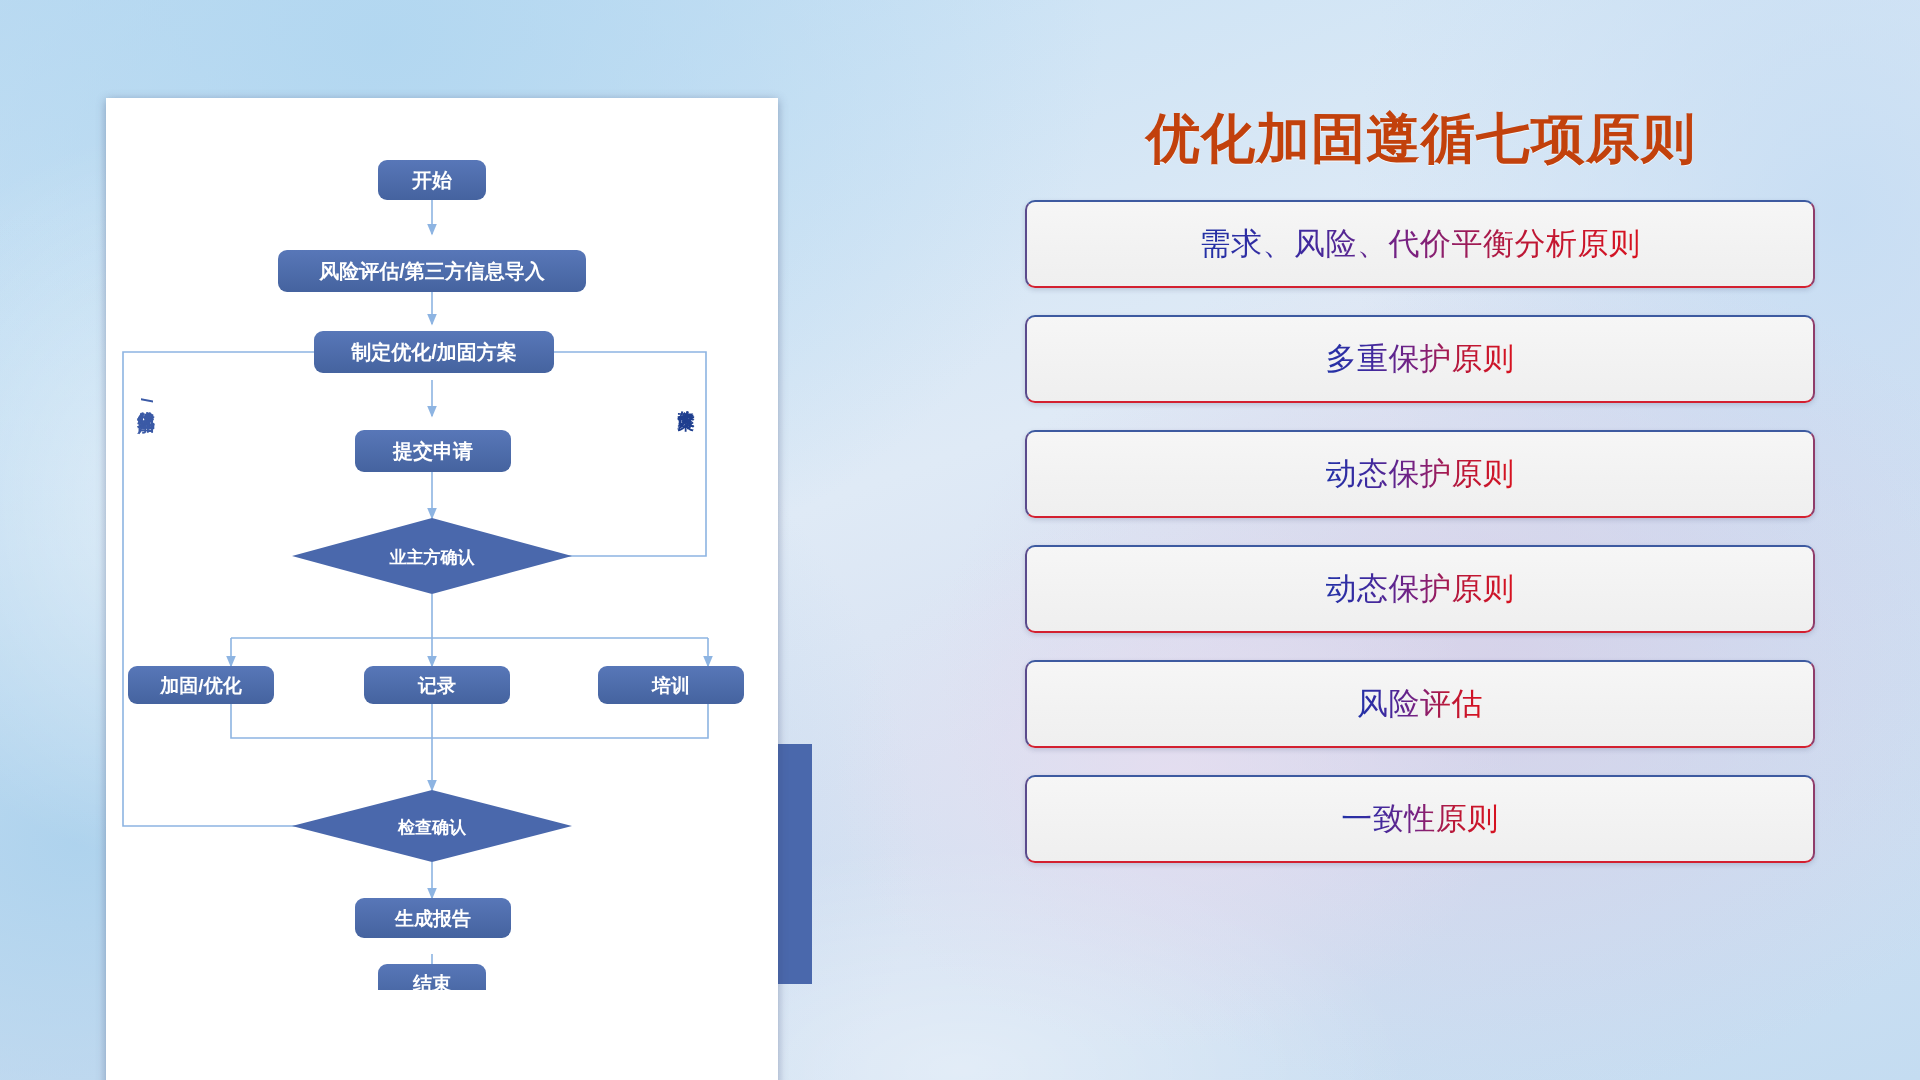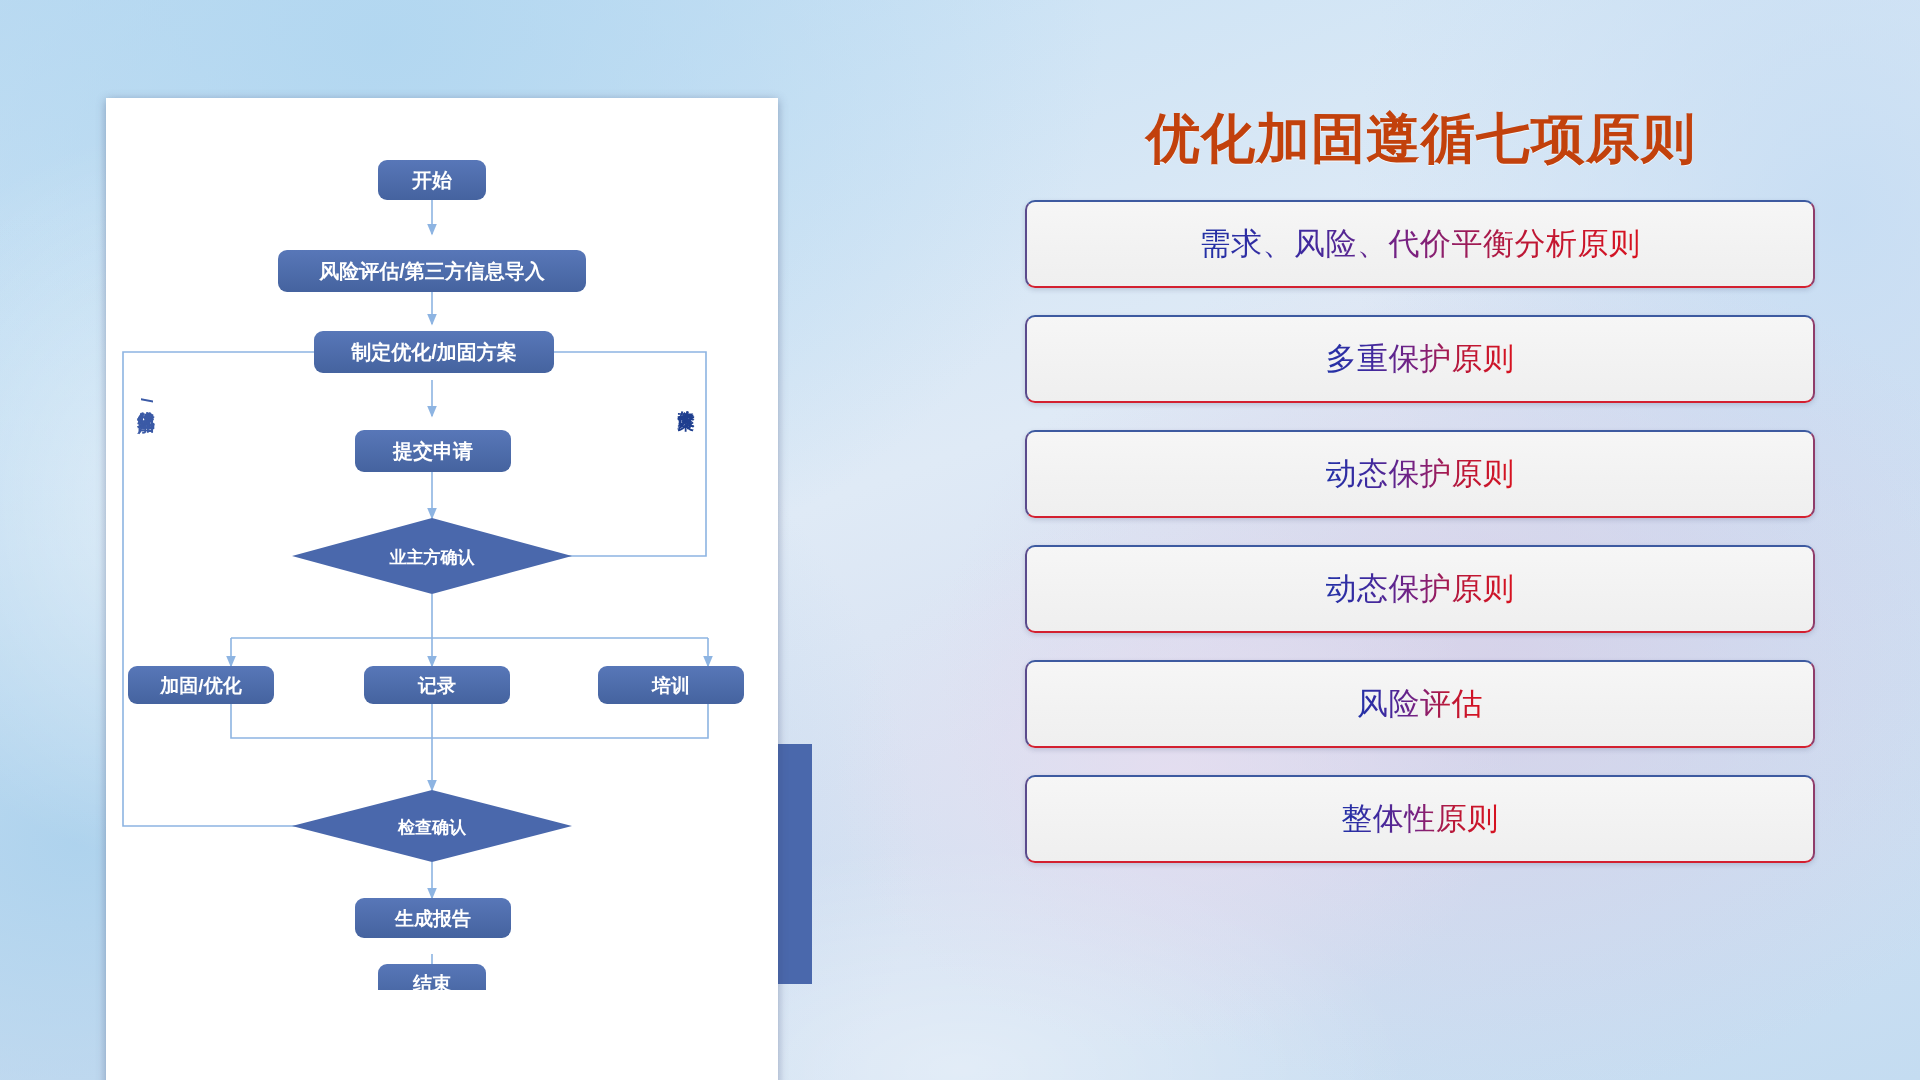--- a/index.html
+++ b/index.html
@@ -212,17 +212,17 @@
 
     <div class="pcard">
       <span class="pcard-text">动态保护原则</span>
     </div>
 
     <div class="pcard">
       <span class="pcard-text">风险评估</span>
     </div>
 
     <div class="pcard">
-      <span class="pcard-text">整体性原则</span>
+      <span class="pcard-text">一致性原则</span>
     </div>
 
   </div>
 </div>
 
 </body></html>

